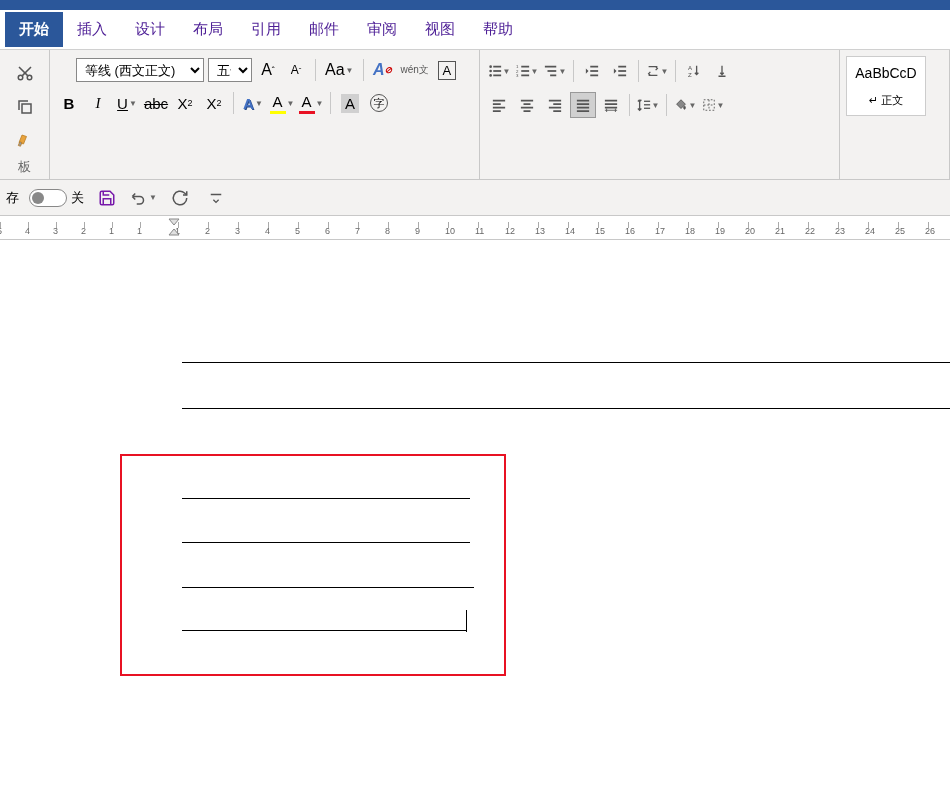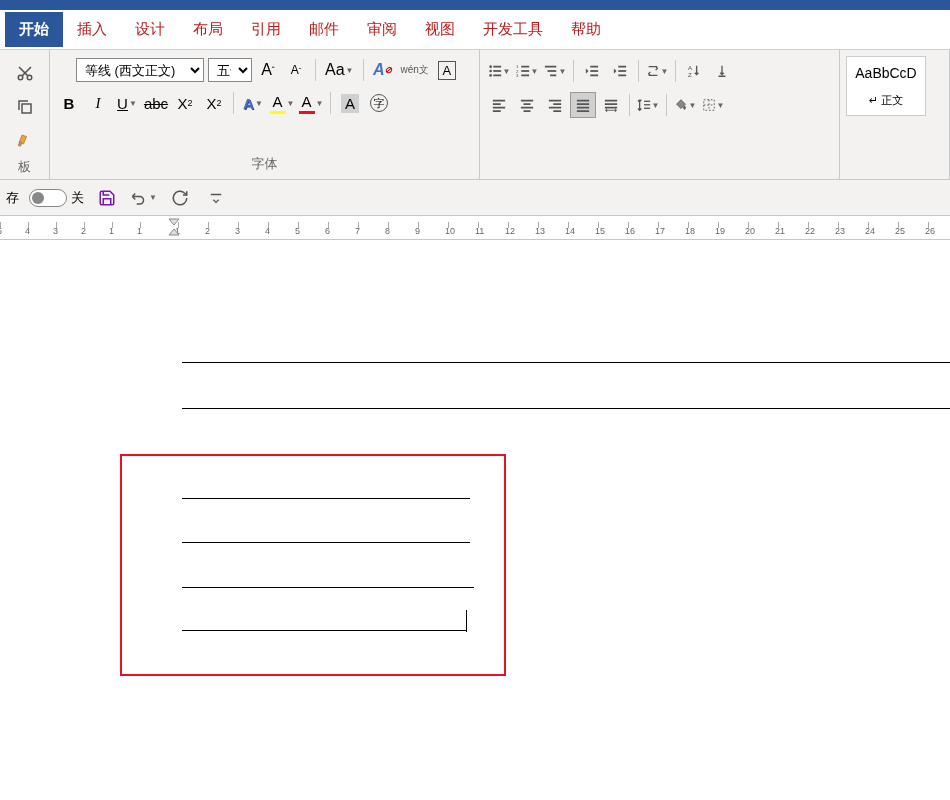--- a/index.html
+++ b/index.html
@@ -1,21 +1,21 @@
 <!DOCTYPE html>
 <html><head>
   <meta charset="utf-8">
   <style>
     * { margin: 0; padding: 0; box-sizing: border-box; font-family: "Microsoft YaHei", sans-serif; }
     body { background: #f3f2f1; width: 950px; height: 800px; overflow: hidden; }
     
     .top-bar { background: #2b579a; height: 10px; }
     
     .tabs { background: #fff; display: flex; align-items: center; height: 40px; padding: 0 5px; border-bottom: 1px solid #d0d0d0; }
-    .tab { padding: 8px 14px; font-size: 15px; cursor: pointer; color: #b91c1c; }
+    .tab { padding: 8px 14px; font-size: 15px; cursor: pointer; color: #4c1d95; }
     .tab.active { background: #2b579a; color: #fff; font-weight: bold; }
     
     .ribbon { background: #f3f2f1; display: flex; height: 130px; border-bottom: 1px solid #c8c8c8; }
     .ribbon-group { border-right: 1px solid #c8c8c8; padding: 4px 6px; display: flex; flex-direction: column; justify-content: space-between; }
     .ribbon-group-content { flex: 1; }
     .ribbon-group-label { text-align: center; font-size: 13px; color: #666; padding: 4px 0 2px; }
     
     .clipboard { width: 50px; }
     .clipboard-icons { display: flex; flex-direction: column; gap: 8px; align-items: center; padding-top: 6px; }
     
@@ -71,21 +71,20 @@
 
 <div class="tabs">
   <div class="tab active">开始</div>
   <div class="tab">插入</div>
   <div class="tab">设计</div>
   <div class="tab">布局</div>
   <div class="tab">引用</div>
   <div class="tab">邮件</div>
   <div class="tab">审阅</div>
   <div class="tab">视图</div>
-  <div class="tab">开发工具</div>
   <div class="tab">帮助</div>
 </div>
 
 <div class="ribbon">
 
   <div class="ribbon-group clipboard">
     <div class="clipboard-icons">
       <span class="btn">
           <svg class="icon-svg" viewBox="0 0 24 24" fill="none" stroke="#555" stroke-width="2">
             <circle cx="6" cy="18" r="3"></circle>
@@ -163,21 +162,20 @@
           </span>
         <div class="sep"></div>
         <span class="btn">
             <span style="background:#d0d0d0;padding:1px 4px;">A</span>
           </span>
         <span class="btn">
             <span style="border:1px solid #555;border-radius:50%;width:18px;height:18px;display:inline-flex;align-items:center;justify-content:center;font-size:11px;">字</span>
           </span>
       </div>
     </div>
-    <div class="ribbon-group-label">字体</div>
   </div>
 
   <div class="ribbon-group para-group">
     <div class="ribbon-group-content">
       <div class="para-row">
         <span class="btn">
             <svg class="icon-sm" viewBox="0 0 16 16" fill="#555">
               <circle cx="3" cy="3" r="1.5"></circle>
               <rect x="6" y="2" width="9" height="2"></rect>
               <circle cx="3" cy="8" r="1.5"></circle>

